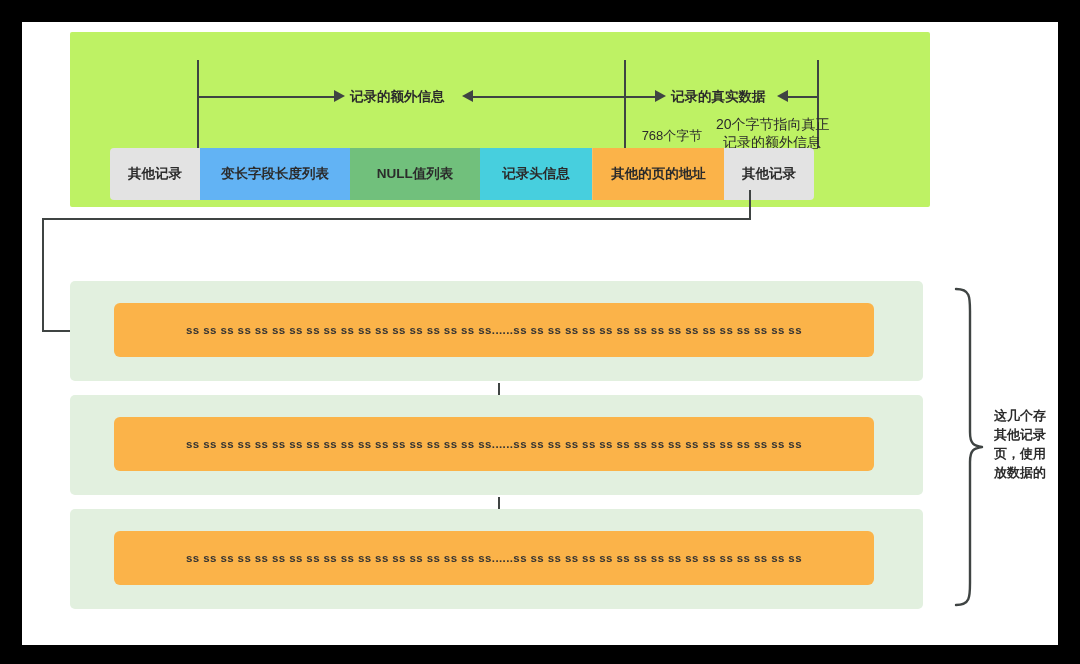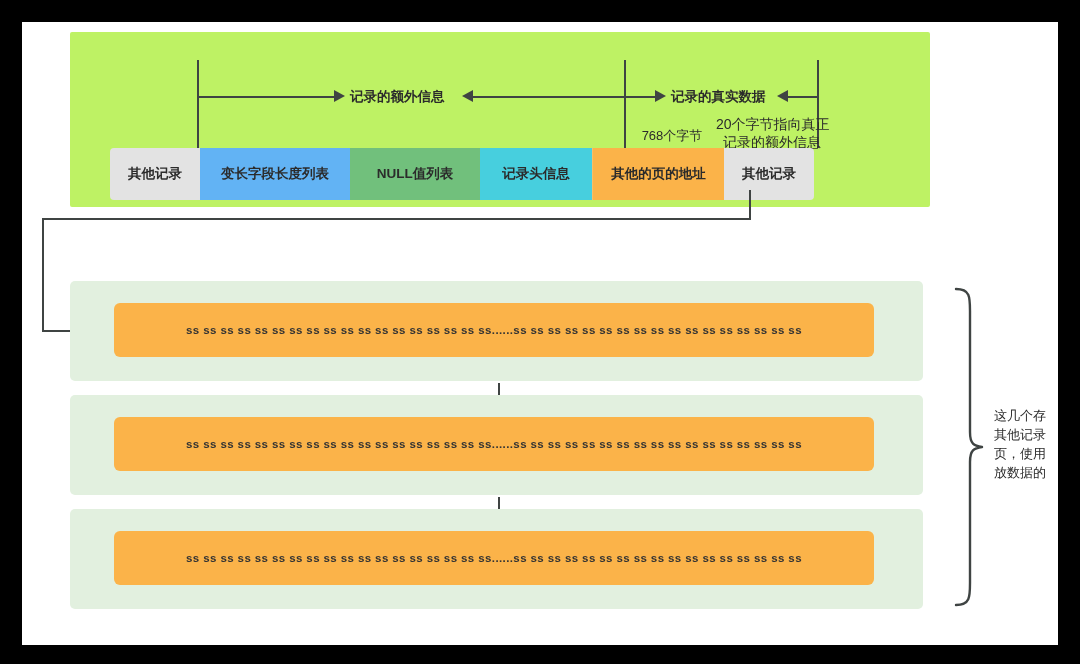--- a/index.html
+++ b/index.html
@@ -157,21 +157,21 @@
     top: 265px;
     width: 40px;
     height: 320px;
   }
   #brace-text {
     position: absolute;
     left: 972px;
     top: 385px;
     width: 66px;
     font-size: 13px;
-    font-weight: normal;
+    font-weight: bold;
     color: #2b2b2b;
     line-height: 1.45;
     text-align: left;
   }
 </style>
 </head>
 <body>
 
 <div id="canvas">
 

